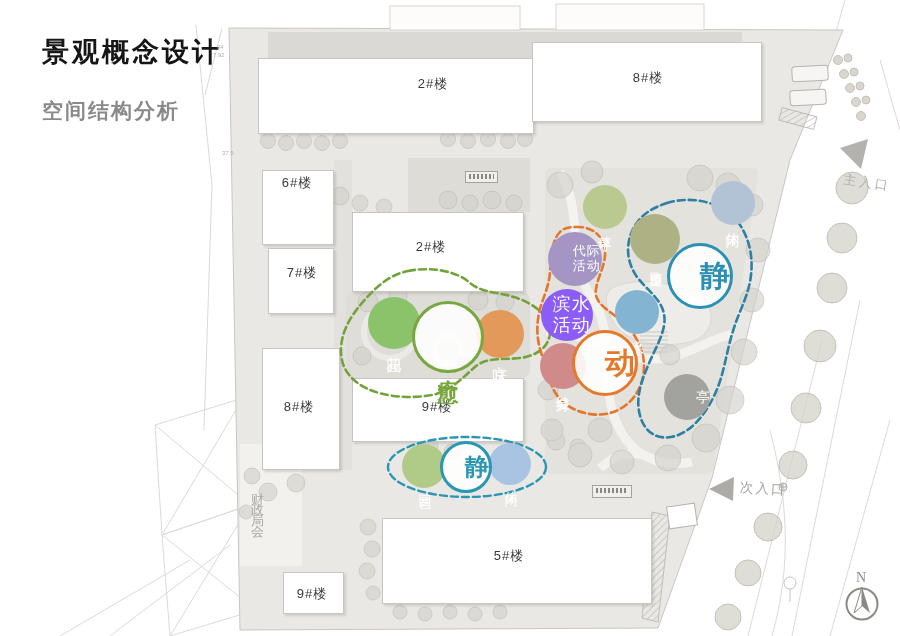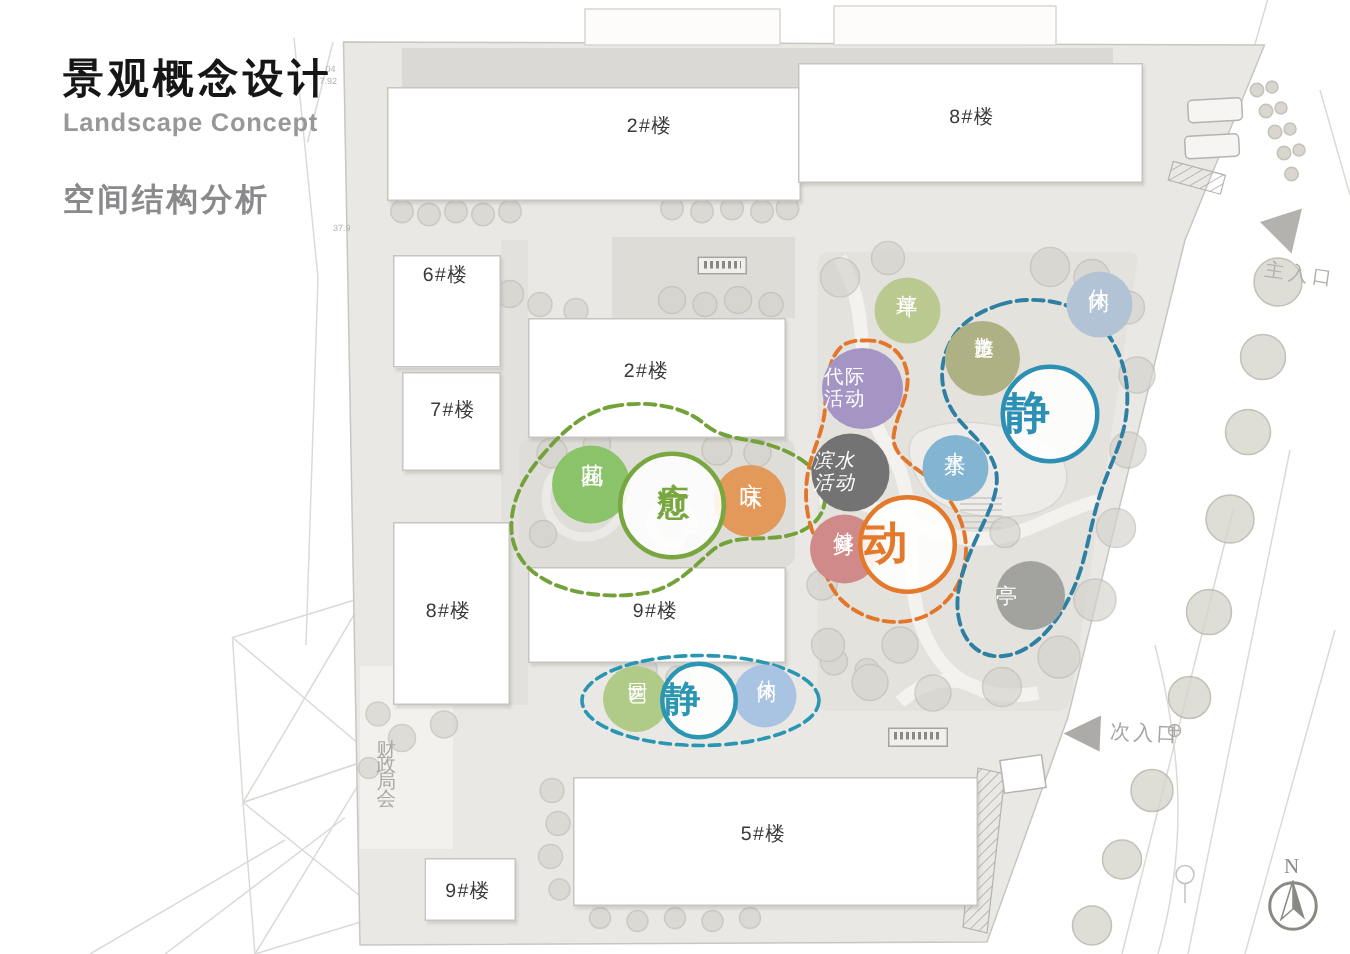--- a/index.html
+++ b/index.html
@@ -6,21 +6,21 @@
   #stage{position:relative;width:900px;height:636px;background:#ffffff;overflow:hidden;
          font-family:"Liberation Sans","DejaVu Sans",sans-serif;}
   svg{position:absolute;left:0;top:0;}
   #bg{z-index:1;}
   .bld{position:absolute;background:#ffffff;border:1px solid #c7c5c1;z-index:2;
        box-shadow:1.5px 2px 2px rgba(140,135,128,.28);}
   .bld-label{position:absolute;z-index:3;transform:translate(-50%,-50%);
        font-size:13px;color:#3a3a3a;letter-spacing:1px;white-space:nowrap;}
   #blobs{z-index:4;pointer-events:none;}
   .zc{position:absolute;z-index:5;border-radius:50%;display:flex;align-items:center;
-      justify-content:flex-start;color:#fff;text-align:center;box-sizing:border-box;
+      justify-content:flex-end;color:#fff;text-align:center;box-sizing:border-box;
       font-size:13.5px;line-height:1.15;}
   .zc.vert{writing-mode:vertical-rl;text-orientation:upright;letter-spacing:2px;}
   .zc.wrap span{display:block;width:2.35em;letter-spacing:1px;}
   .zc.outline{background:rgba(255,255,255,.88);border:3px solid;} 
   .zc.big{font-weight:bold;}
   .title-block{position:absolute;left:42px;top:34px;z-index:6;}
   .title-zh{font-size:27px;font-weight:bold;color:#161616;letter-spacing:3px;}
   .title-en{font-size:17px;font-weight:bold;color:#98989a;margin-top:2px;letter-spacing:.5px;}
   .title-sub{font-size:21px;font-weight:bold;color:#8a8a8c;margin-top:27px;letter-spacing:2px;}
   .entrance{position:absolute;z-index:6;white-space:nowrap;}
@@ -246,38 +246,37 @@
     <ellipse cx="467" cy="467" rx="79" ry="30" fill="none" stroke-width="2.4" stroke-dasharray="7 4" stroke-linecap="round" style="stroke: rgb(42, 150, 178);"></ellipse>
   </svg>
 
   <div class="zc vert" style="left: 583px; top: 185px; width: 44px; height: 44px; font-size: 14px; background-color: rgb(185, 201, 143);">草坪</div>
   <div class="zc vert" style="left: 711px; top: 181px; width: 44px; height: 44px; font-size: 14px; background-color: rgb(178, 195, 213);">休闲</div>
   <div class="zc vert" style="left: 630px; top: 214px; width: 50px; height: 50px; font-size: 13px; letter-spacing: 1px; background-color: rgb(174, 177, 132);">散步道</div>
   <div class="zc wrap" style="left: 548px; top: 232px; width: 54px; height: 54px; font-size: 13px; background-color: rgb(164, 149, 197);">
        <span>代际活动</span>
     </div>
   <div class="zc vert" style="left: 615px; top: 290px; width: 44px; height: 44px; font-size: 14px; background-color: rgb(131, 181, 210);">水景</div>
-  <div class="zc wrap" style="left: 541px; top: 289px; width: 52px; height: 52px; font-size: 13px; background-color: #737373; font-style: italic;">
+  <div class="zc wrap" style="left: 541px; top: 289px; width: 52px; height: 52px; font-size: 18px; background-color: #8b5cf6;">
        <span>滨水活动</span>
     </div>
   <div class="zc vert" style="left: 540px; top: 343px; width: 46px; height: 46px; font-size: 14px; background-color: rgb(208, 138, 138);">健身</div>
   <div class="zc" style="left: 664px; top: 374px; width: 46px; height: 46px; font-size: 14px; background-color: rgb(162, 162, 158);">亭</div>
   <div class="zc vert" style="left: 368px; top: 297px; width: 52px; height: 52px; font-size: 15px; background-color: rgb(139, 195, 107);">花园</div>
   <div class="zc vert" style="left: 476px; top: 310px; width: 48px; height: 48px; font-size: 15px; background-color: rgb(226, 153, 90);">京味</div>
   <div class="zc vert" style="left: 402px; top: 444px; width: 44px; height: 44px; font-size: 13px; background-color: rgb(176, 202, 136);">园艺</div>
   <div class="zc vert" style="left: 489px; top: 443px; width: 42px; height: 42px; font-size: 13px; background-color: rgb(169, 196, 226);">休闲</div>
 
   <div class="zc outline big" style="left: 667px; top: 243px; width: 66px; height: 66px; font-size: 30px; border-color: rgb(44, 143, 180); color: rgb(44, 143, 180);">静</div>
   <div class="zc outline big" style="left: 572px; top: 330px; width: 66px; height: 66px; font-size: 30px; border-color: rgb(228, 121, 44); color: rgb(228, 121, 44);">动</div>
   <div class="zc outline big vert" style="left: 412px; top: 301px; width: 72px; height: 72px; font-size: 21px; letter-spacing: 4px; border-color: rgb(120, 166, 63); color: rgb(120, 166, 63);">疗愈</div>
   <div class="zc outline big" style="left: 440px; top: 441px; width: 52px; height: 52px; font-size: 24px; border-color: rgb(42, 150, 178); color: rgb(42, 150, 178);">静</div>
 
   <div class="title-block">
     <div class="title-zh">景观概念设计</div>
-    <div class="title-en">Landscape Concept</div>
     <div class="title-sub">空间结构分析</div>
   </div>
 
   <div class="entrance" style="left:843px;top:174px;font-size:13px;color:#b2b0ac;letter-spacing:3px;transform:rotate(8deg);">主入口</div>
   <div class="entrance" style="left:740px;top:480px;font-size:13.5px;color:#a6a4a0;letter-spacing:2px;transform:rotate(3deg);">次入口</div>
 
   <div class="side-vert" style="left:248px;top:482px;">财政局会</div>
 
   <div class="parcel-num" style="left:217px;top:44px;">04</div>
   <div class="parcel-num" style="left:213px;top:52px;">7.92</div>

